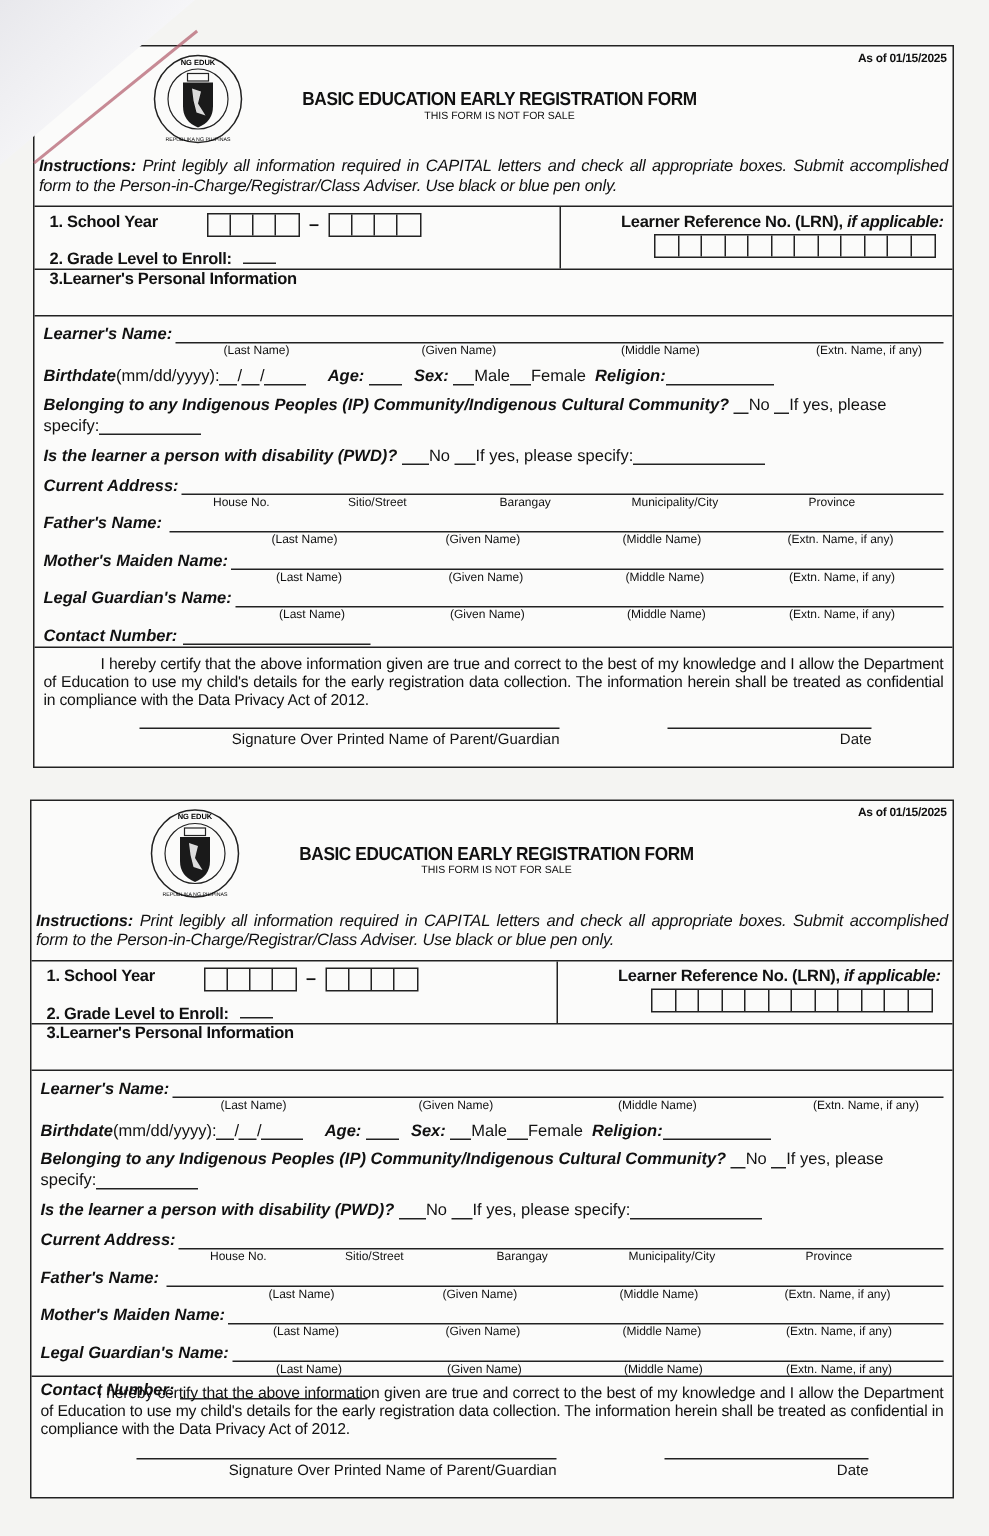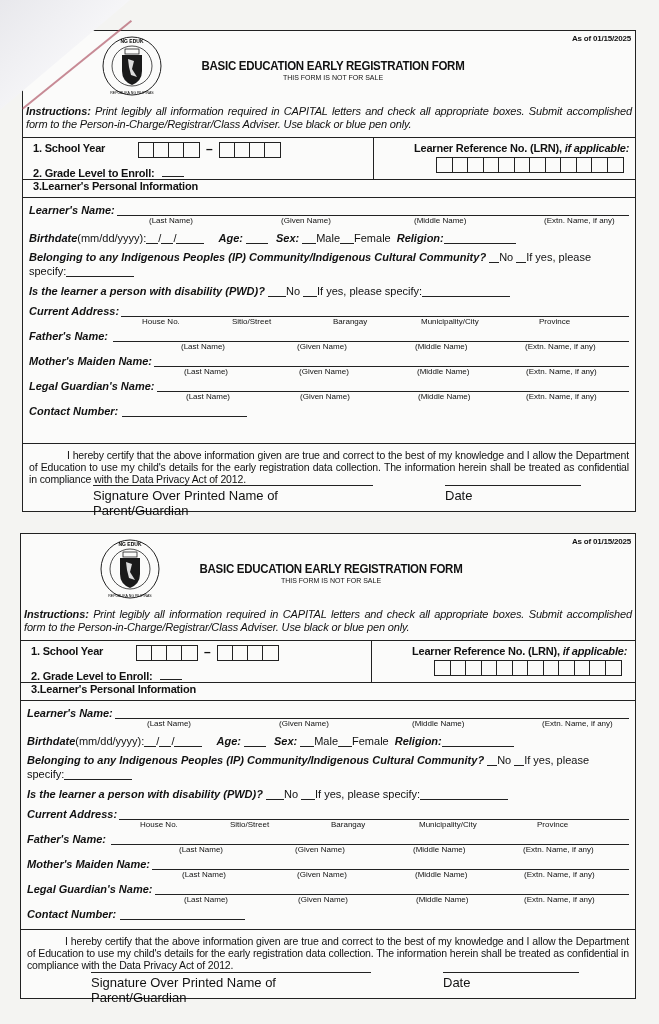--- a/index.html
+++ b/index.html
@@ -43,35 +43,35 @@
   .boxes span { width: 15px; border-right: 1.2px solid #222; display: inline-block; }
   .boxes span:last-child { border-right: none; }
   .sy-line1 { display: flex; align-items: flex-start; height: 16px; }
   .sy-line1 .lbl { width: 105px; }
   .dash { margin: 0 6px; font-weight: bold; font-size: 12px; }
   .sy-line2 { margin-top: 5px; }
   .blank { display: inline-block; border-bottom: 1.2px solid #222; height: 10px; vertical-align: baseline; }
   .lrn-boxes { margin-left: 22px; margin-top: 2px; }
   .lrn-boxes span { width: 15.5px; }
 
-  .sec-head { border-top: 1.5px solid #222; border-bottom: 1.5px solid #222; height: 19px; padding-left: 10px; font-size: 11px; font-weight: bold; line-height: 13px; letter-spacing: -0.2px; }
+  .sec-head { border-top: 1.5px solid #222; border-bottom: 1.5px solid #222; height: 32px; padding-left: 10px; font-size: 11px; font-weight: bold; line-height: 13px; letter-spacing: -0.2px; }
 
   .body { padding: 4px 6px 0 6px; font-size: 11px; }
   .line { display: flex; align-items: flex-end; height: 14px; white-space: nowrap; }
   .line .fill { flex: 1; border-bottom: 1.3px solid #222; height: 10px; margin-left: 2px; }
   .subwrap { position: relative; height: 11px; font-size: 8px; text-decoration: underline; }
   .subwrap span { position: absolute; top: 0; }
   .gap { height: 6px; }
   .b { font-weight: bold; font-style: italic; }
 
-  .cert { border-top: 1.5px solid #222; padding: 5px 6px 0 6px; font-size: 10.5px; line-height: 12px; letter-spacing: -0.15px; margin-top: 12px; }
+  .cert { border-top: 1.5px solid #222; padding: 5px 6px 0 6px; font-size: 10.5px; line-height: 12px; letter-spacing: -0.15px; }
   .cert p { text-indent: 38px; text-align: justify; }
   .sig-row { position: absolute; bottom: 0; left: 0; right: 0; height: 26px; }
   .sig-line { position: absolute; top: 0; border-top: 1.3px solid #222; }
-  .sig-lbl { position: absolute; top: 3px; font-size: 13px; text-align: left; }
+  .sig-lbl { position: absolute; top: 3px; font-size: 10px; text-align: right; }
 </style>
 </head>
 <body>
 
 <div class="paper-fold"></div>
 <div class="paper-fold-edge"></div>
 
 <div class="form f1">
   <div class="header">
     <div class="as-of">As of 01/15/2025</div>

